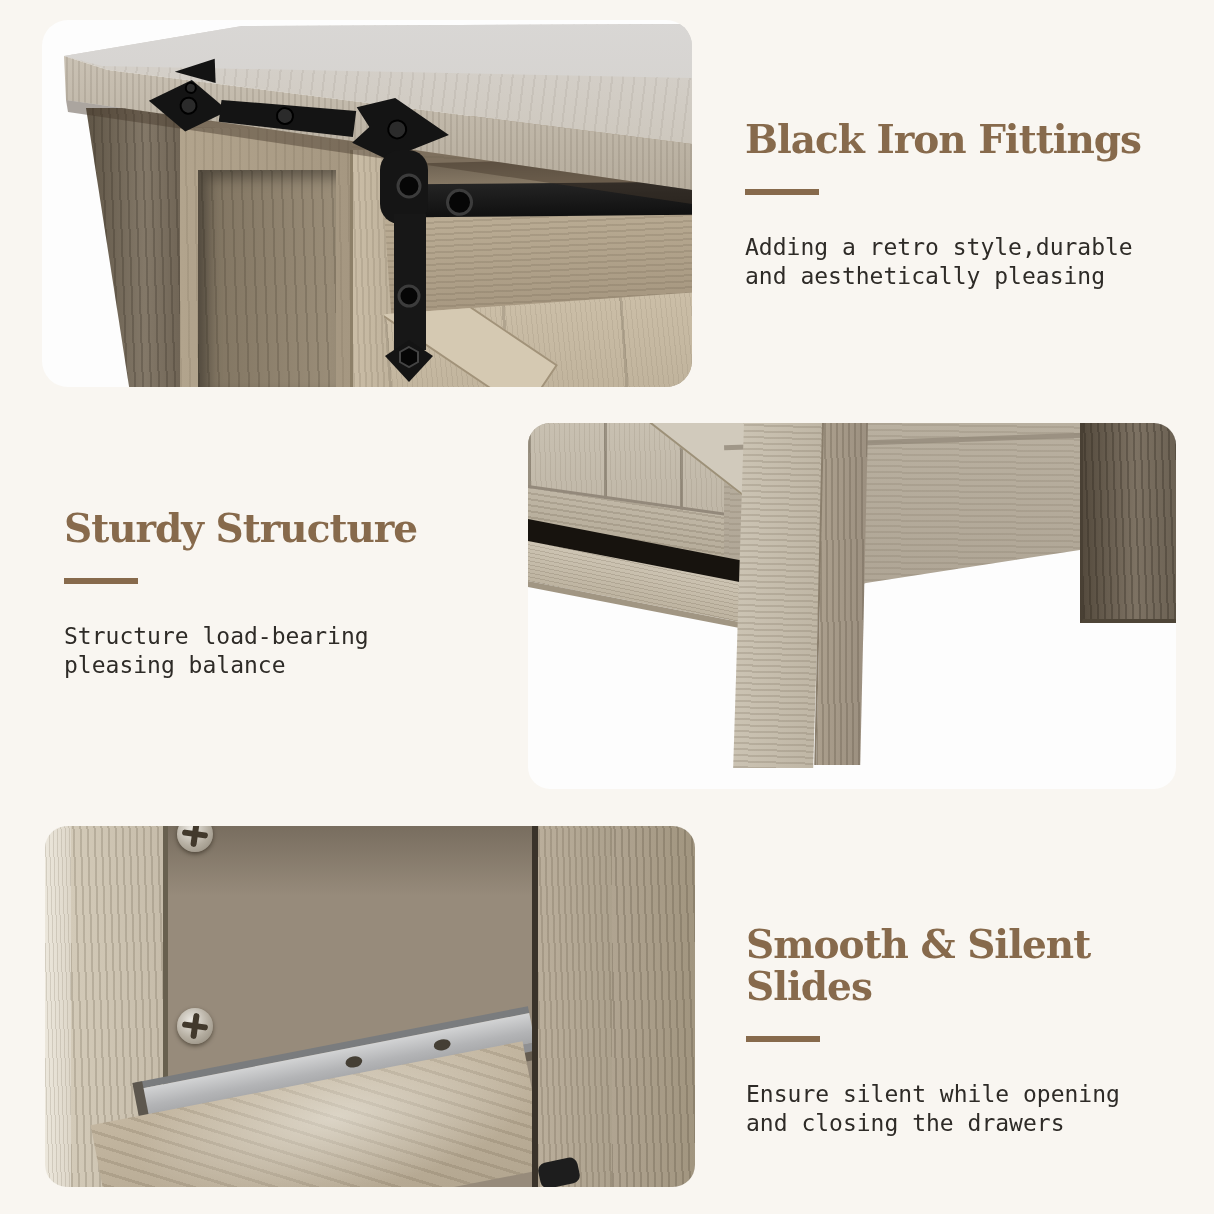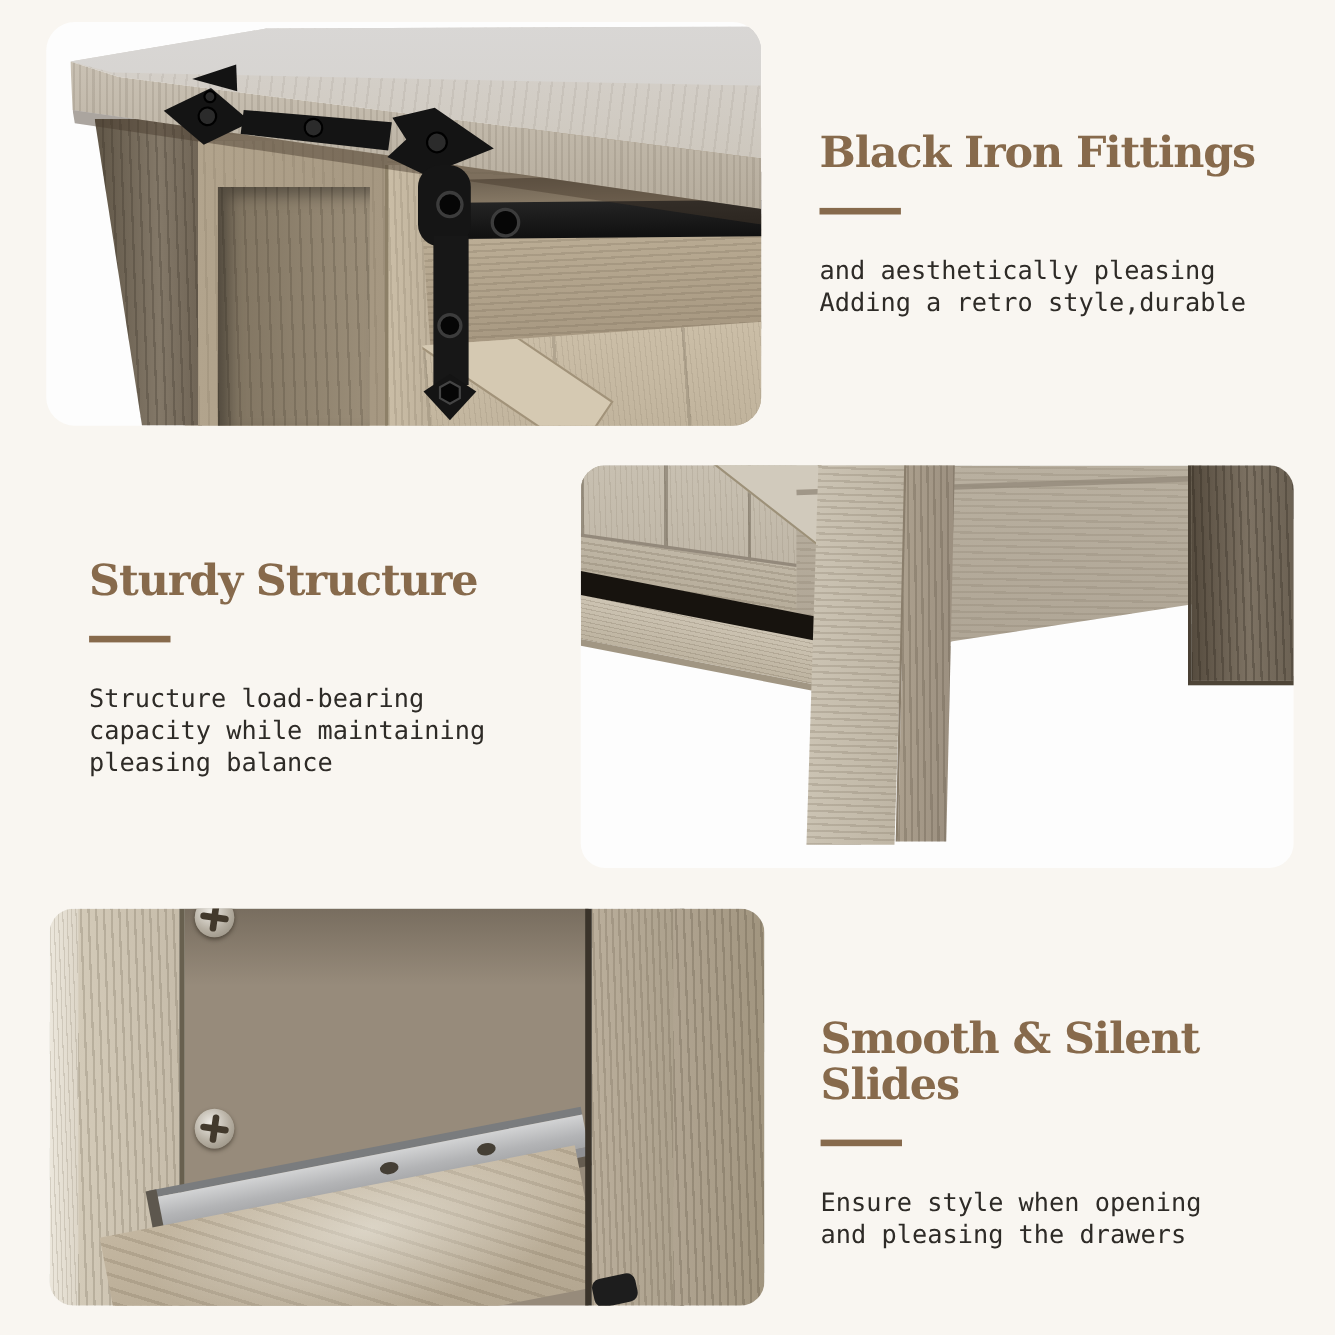--- a/index.html
+++ b/index.html
@@ -232,31 +232,30 @@
       <circle cx="37" cy="42" r="11" fill="#060606" stroke="#3c3c3c" stroke-width="3"></circle>
       <circle cx="37" cy="152" r="10" fill="#060606" stroke="#3c3c3c" stroke-width="3"></circle>
       <polygon points="37,203 46,208 46,218 37,223 28,218 28,208" fill="#060606" stroke="#444" stroke-width="2"></polygon>
     </svg>
   </div>
 
   <div class="feature" style="left:745px; top:118px;">
     <h2>Black Iron Fittings</h2>
     <div class="divider"></div>
     <div class="body-text">
+      <span>Adding a retro style,durable</span>
       <span>and aesthetically pleasing</span>
-      <span>Adding a retro style,durable</span>
-    </div>
-  </div>
-
-  <div class="feature" style="left:81px; top:507px;">
+    </div>
+  </div>
+
+  <div class="feature" style="left:64px; top:507px;">
     <h2>Sturdy Structure</h2>
     <div class="divider"></div>
     <div class="body-text">
       <span>Structure load-bearing</span>
-      <span>capacity while maintaining</span>
       <span>pleasing balance</span>
     </div>
   </div>
 
   <div class="photo" id="photo2">
     <div class="p2-underlay"></div>
     <div class="p2-door">
       <div class="p2-door-brace"></div>
     </div>
     <div class="p2-doorrail"></div>
@@ -287,18 +286,18 @@
     <div class="p3-drawer"></div>
     <div class="p3-postA"></div>
     <div class="p3-postB"></div>
     <div class="p3-bumper"></div>
   </div>
 
   <div class="feature" style="left:746px; top:923px;">
     <h2>Smooth &amp; Silent Slides</h2>
     <div class="divider"></div>
     <div class="body-text">
-      <span>Ensure style when opening</span>
-      <span>and pleasing the drawers</span>
+      <span>Ensure silent while opening</span>
+      <span>and closing the drawers</span>
     </div>
   </div>
 
 </div>
 
 </body></html>

